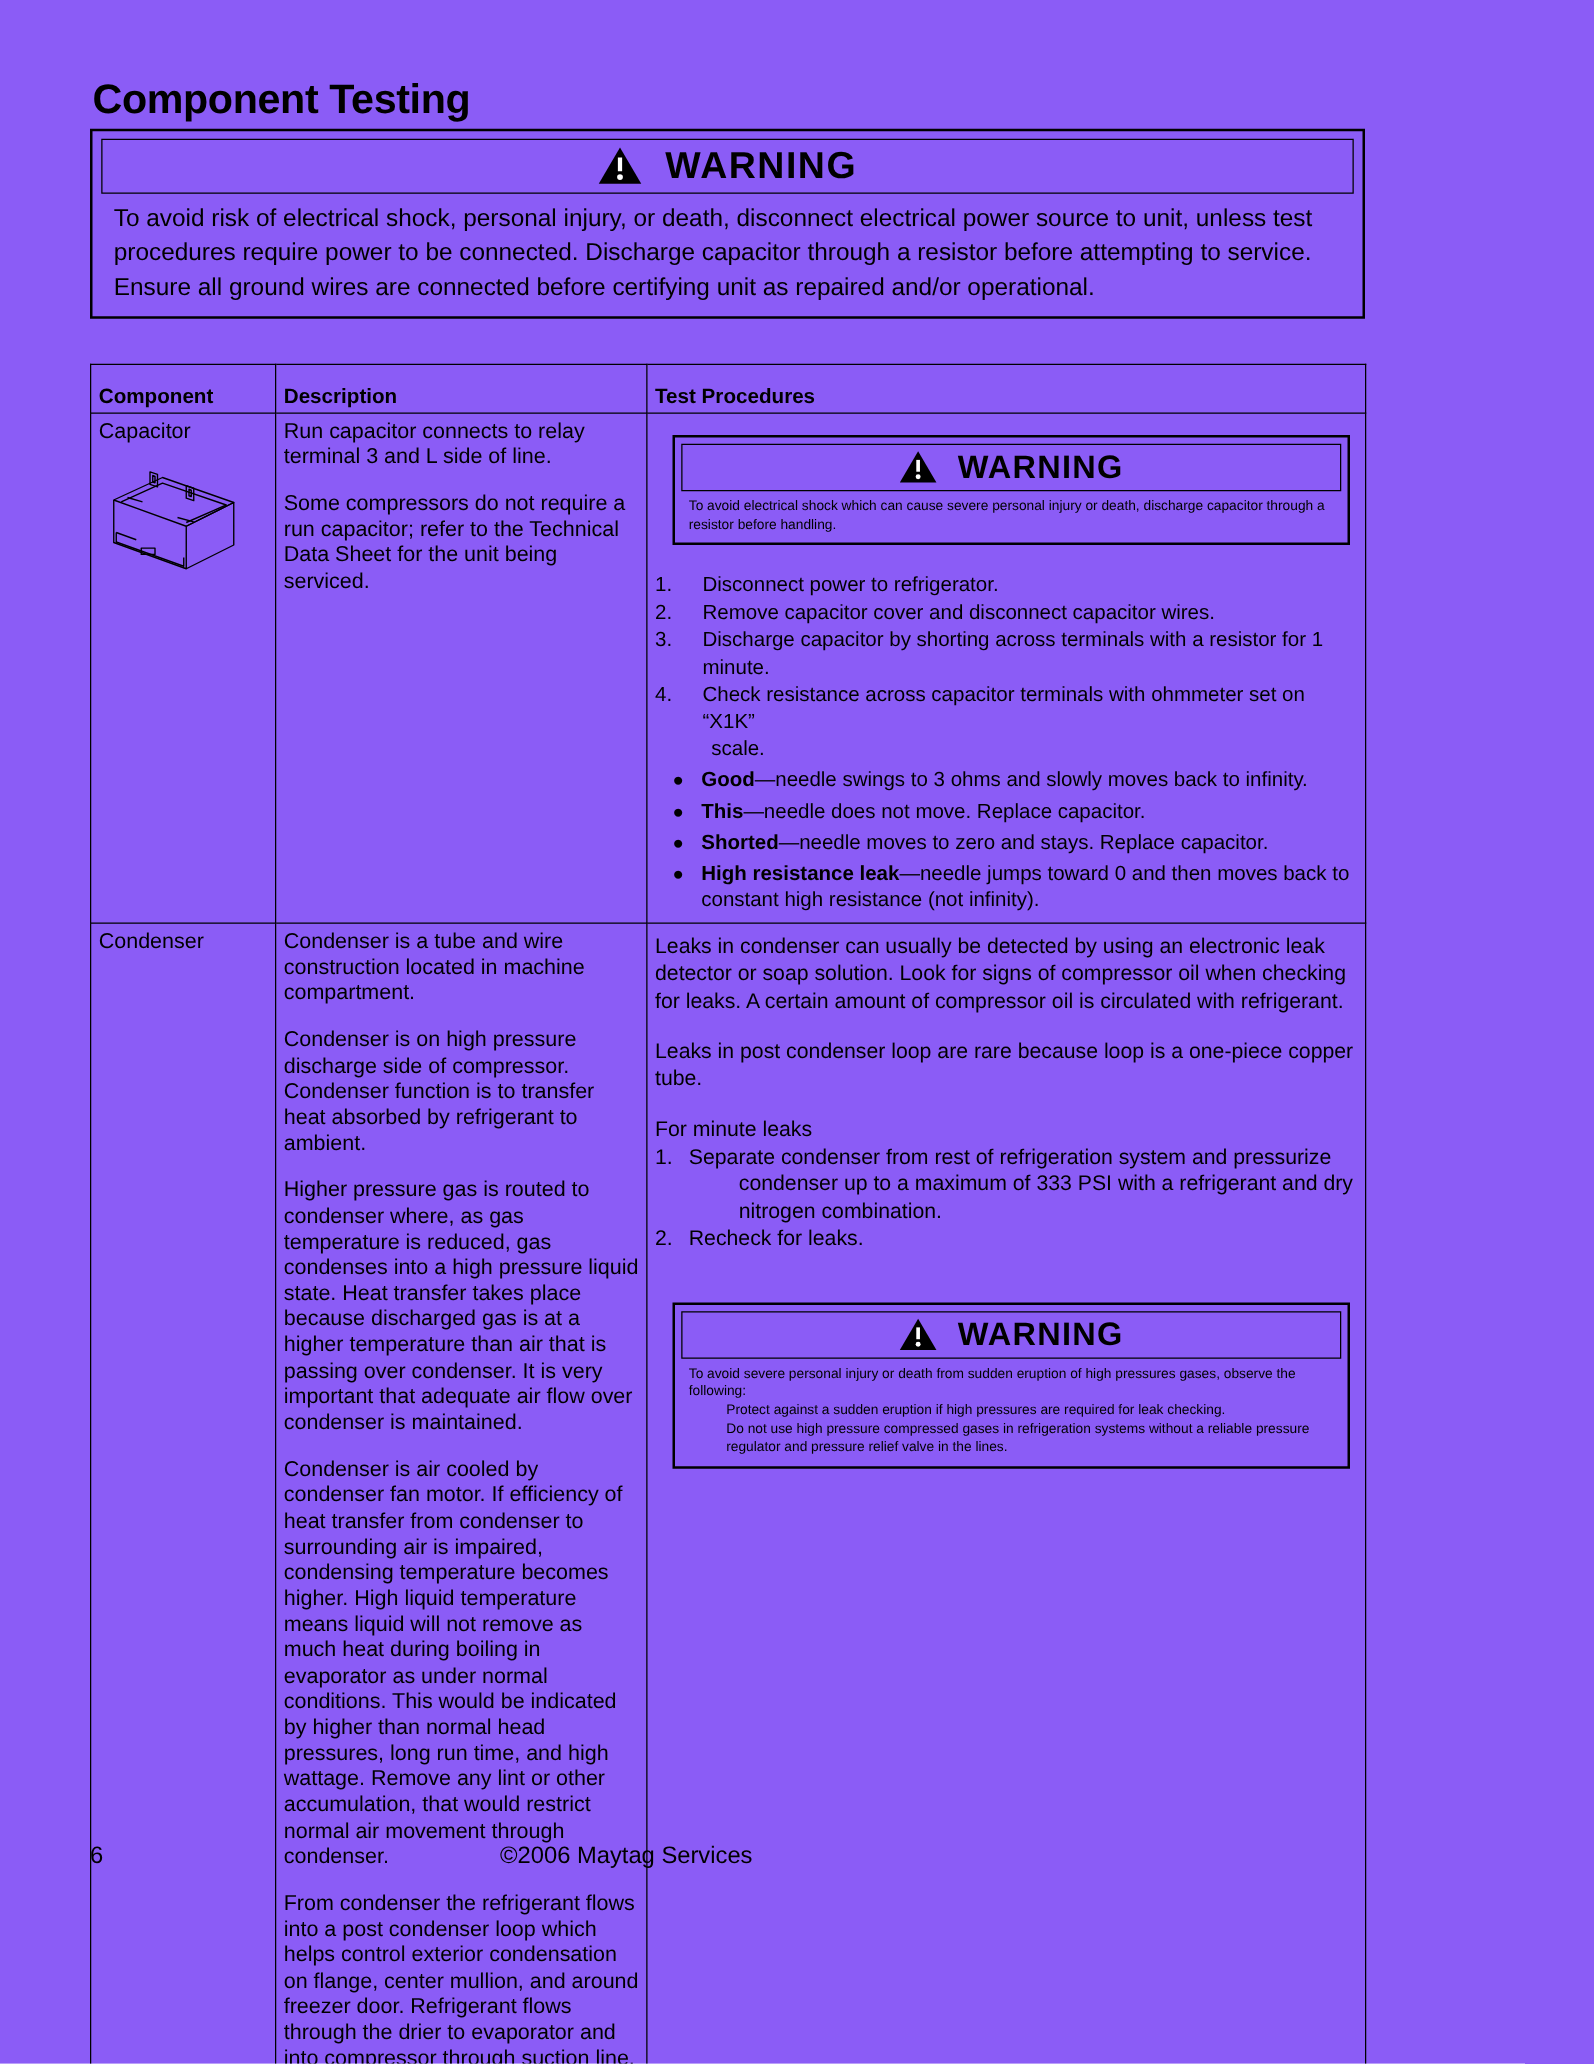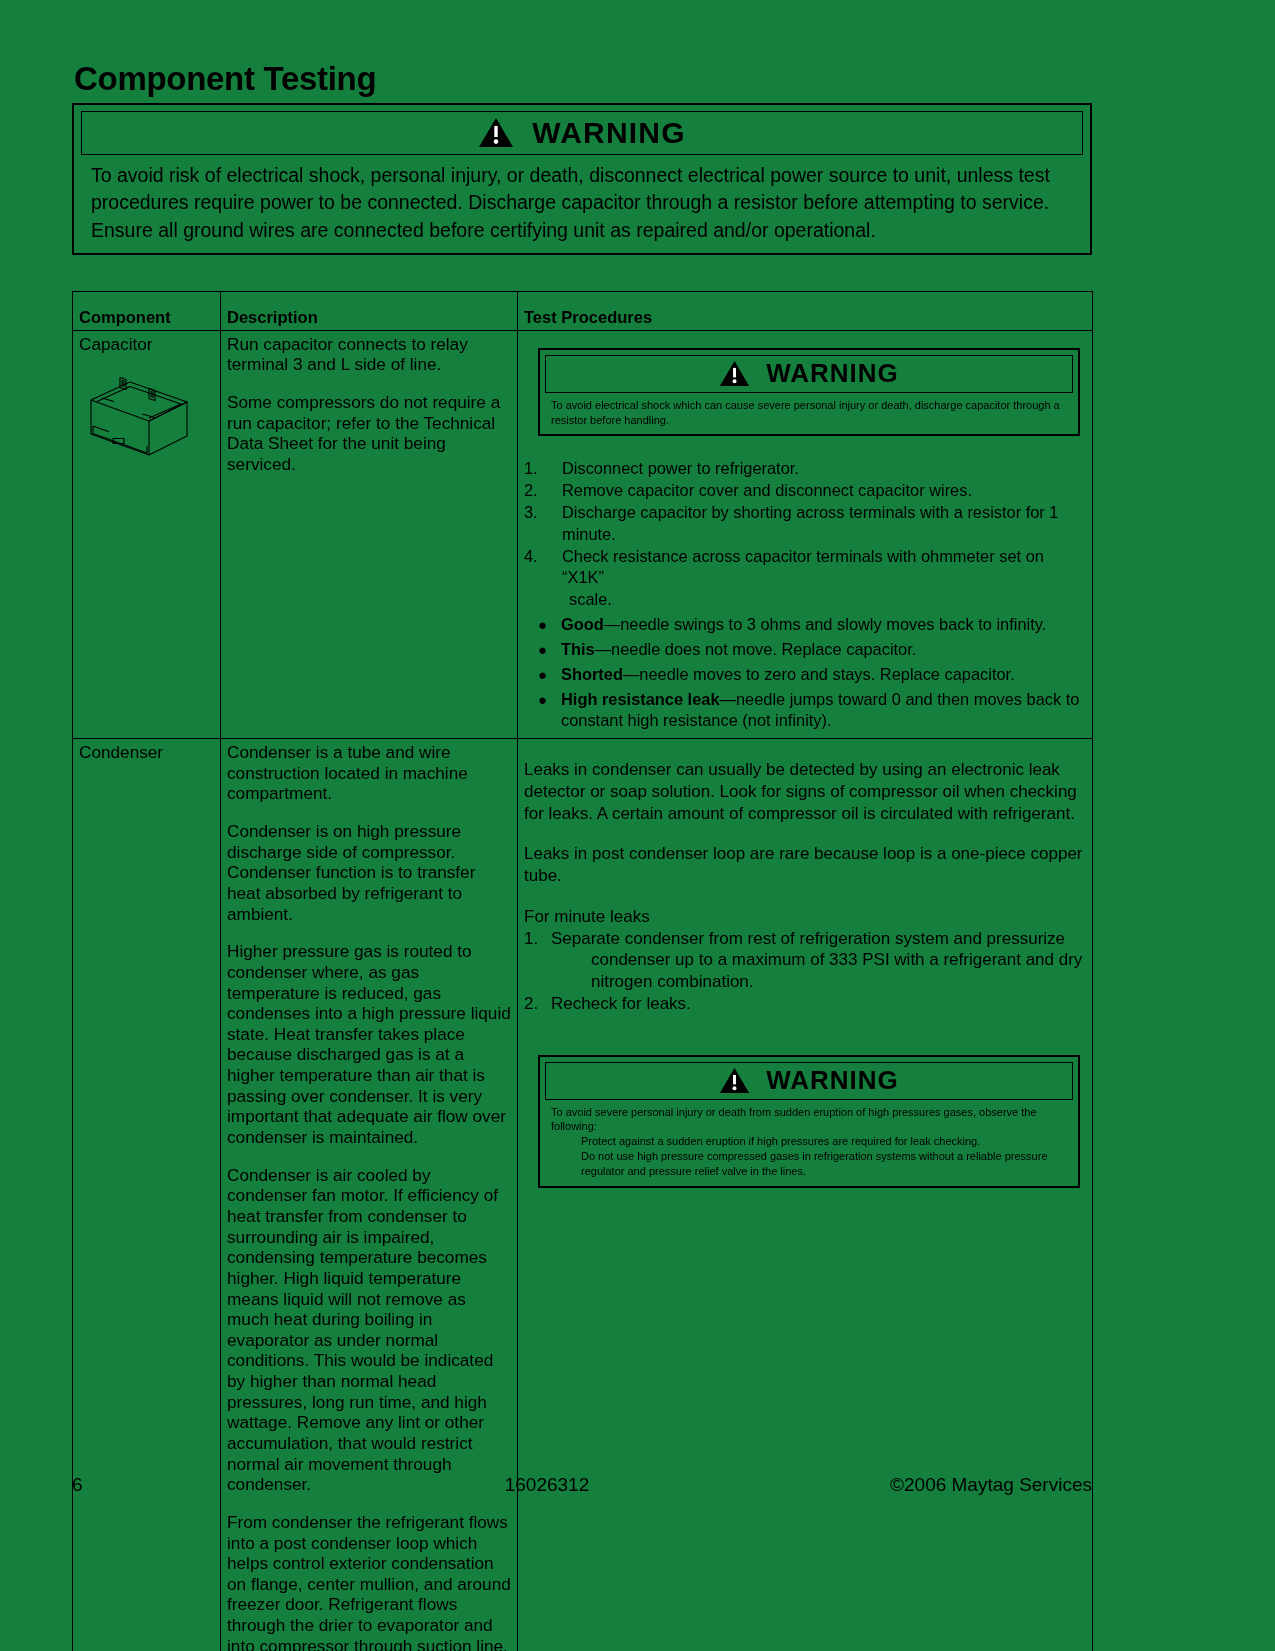--- a/index.html
+++ b/index.html
@@ -8,21 +8,21 @@
     background: #ffffff;
   }
   body {
     font-family: "Liberation Sans", sans-serif;
     color: #000000;
   }
   .page {
     position: relative;
     width: 1275px;
     height: 1651px;
-    background: #15803d;
+    background: #8b5cf6;
     box-sizing: border-box;
     overflow: hidden;
   }
   .sheet {
     position: absolute;
     left: 72px;
     top: 62px;
     width: 1020px;
   }
 
@@ -163,21 +163,21 @@
     line-height: 1.45;
   }
   .blt .btxt { flex: 1 1 auto; }
   .blt .btxt .cont { display: block; }
   b { font-weight: bold; }
 
   .tp-text {
     font-size: 17px;
     line-height: 1.28;
   }
-  .tp-text p { margin: 17px 0 19px 0; }
+  .tp-text p { margin: 4px 0 19px 0; }
 
   .leak-steps {
     font-size: 17px;
     line-height: 1.28;
   }
   .lstep { display: flex; align-items: flex-start; }
   .lstep .num { width: 27px; flex: 0 0 27px; }
   .lstep .txt { flex: 1 1 auto; }
   .lstep .txt .cont { display: block; padding-left: 40px; }
 
@@ -396,16 +396,15 @@
             </div>
           </td>
         </tr>
 
       </tbody>
     </table>
   </div>
 
   <div class="footer">
     <span class="f-left">6</span>
-    <span class="f-mid">16026312</span>
     <span class="f-right">©2006 Maytag Services</span>
   </div>
 </div>
 
 </body></html>

